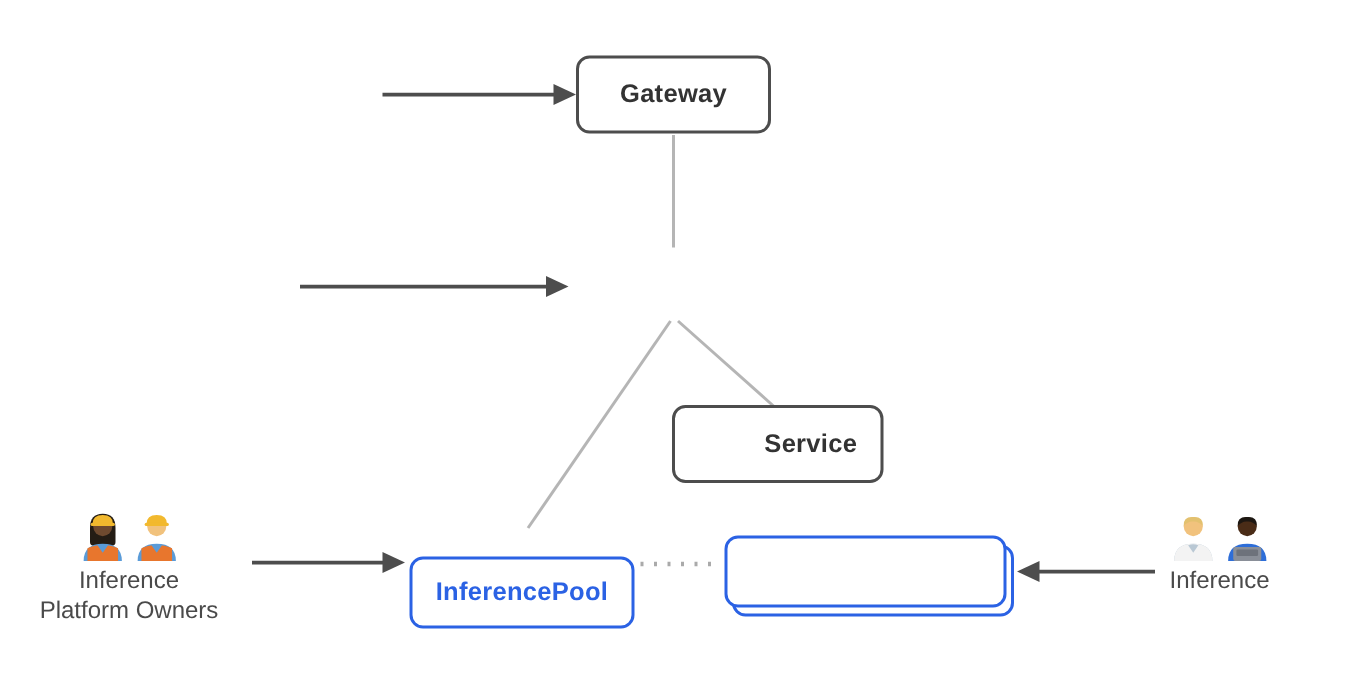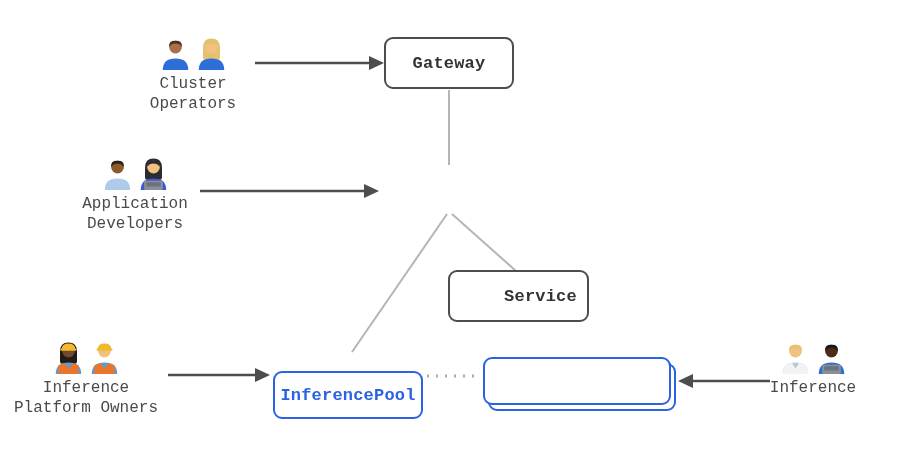--- a/index.html
+++ b/index.html
@@ -9,21 +9,21 @@
     --blue:#2b62e4;
     --connector:#b5b5b5;
     --arrow:#4d4d4d;
     --dotted:#aaaaaa;
     --label-text:#4a4a4a;
   }
   html,body{margin:0;padding:0;background:#fff;}
   .canvas{
     position:relative;width:902px;height:457px;overflow:hidden;
     background:var(--background);
-    font-family:Liberation Mono, monospace;
+    font-family:Liberation Sans, sans-serif;
   }
   svg.wires{position:absolute;left:0;top:0;width:902px;height:457px;}
   .wire{stroke:var(--connector);stroke-width:2;fill:none;}
   .wire.dotted{stroke:var(--dotted);stroke-width:3;stroke-dasharray:2 7;}
   .arrow-line{stroke:var(--arrow);stroke-width:2.5;}
   .arrow-head{fill:var(--arrow);stroke:none;}
   .node{
     position:absolute;background:#fff;
     border:2px solid var(--node-border);border-radius:9px;
     display:flex;align-items:center;justify-content:center;
@@ -93,61 +93,21 @@
   <div class="node" id="n-service">
     <span>Service</span>
   </div>
   <div class="node blue" id="n-pool">
     <span>InferencePool</span>
   </div>
 
   <div class="stack" id="stack-l2"></div>
   <div class="stack" id="stack-l1"></div>
 
-  <div class="persona" id="p-cluster">
-    <div class="icons">
-        <svg viewBox="0 0 36 40">
-          <circle cx="18" cy="13" r="7.5" fill="#a9714b"></circle>
-          <path d="M10.5 12.5 Q10 5 18 5.5 Q26 5 25.5 12.5 Q22 8.5 18 9 Q14 8.5 10.5 12.5 Z" fill="#4e3420"></path>
-          <path d="M3 40 Q3 26.5 18 26.5 Q33 26.5 33 40 Z" fill="#2e6ed8"></path>
-        </svg>
-        <svg viewBox="0 0 36 40">
-          <path d="M8 14 Q8 3 18 3 Q28 3 28 14 L28 25 Q28 28 25 28 L11 28 Q8 28 8 25 Z" fill="#e3c16f"></path>
-          <circle cx="18" cy="13" r="7.5" fill="#f1c27d"></circle>
-          <path d="M10.5 12.5 Q10 5 18 5.5 Q26 5 25.5 12.5 Q22 8.5 18 9 Q14 8.5 10.5 12.5 Z" fill="#e3c16f"></path>
-          <path d="M3 40 Q3 26.5 18 26.5 Q33 26.5 33 40 Z" fill="#2e6ed8"></path>
-        </svg>
-      </div>
-    <div class="plabel">
-      <span>Cluster</span>
-      <span>Operators</span>
-    </div>
-  </div>
 
-  <div class="persona" id="p-appdev">
-    <div class="icons">
-        <svg viewBox="0 0 36 40">
-          <circle cx="18" cy="13" r="7.5" fill="#8d5a2b"></circle>
-          <path d="M10.5 12.5 Q10 5 18 5.5 Q26 5 25.5 12.5 Q22 8.5 18 9 Q14 8.5 10.5 12.5 Z" fill="#2b2118"></path>
-          <path d="M3 40 Q3 26.5 18 26.5 Q33 26.5 33 40 Z" fill="#aecbeb"></path>
-        </svg>
-        <svg viewBox="0 0 36 40">
-          <path d="M8 14 Q8 3 18 3 Q28 3 28 14 L28 25 Q28 28 25 28 L11 28 Q8 28 8 25 Z" fill="#2b2b33"></path>
-          <circle cx="18" cy="13" r="7.5" fill="#f1c27d"></circle>
-          <path d="M10.5 12.5 Q10 5 18 5.5 Q26 5 25.5 12.5 Q22 8.5 18 9 Q14 8.5 10.5 12.5 Z" fill="#2b2b33"></path>
-          <path d="M3 40 Q3 26.5 18 26.5 Q33 26.5 33 40 Z" fill="#3b5bd6"></path>
-          <rect x="7" y="29" width="22" height="11" rx="1.6" fill="#8a8f98"></rect>
-          <rect x="9.5" y="31" width="17" height="5" rx="1" fill="#6d727b"></rect>
-        </svg>
-      </div>
-    <div class="plabel">
-      <span>Application</span>
-      <span>Developers</span>
-    </div>
-  </div>
 
   <div class="persona" id="p-platform">
     <div class="icons">
         <svg viewBox="0 0 36 40">
           <path d="M8 14 Q8 3 18 3 Q28 3 28 14 L28 25 Q28 28 25 28 L11 28 Q8 28 8 25 Z" fill="#241c14"></path>
           <circle cx="18" cy="13" r="7.5" fill="#6f4a2f"></circle>
           <path d="M10 11 Q10 4 18 4 Q26 4 26 11 Z" fill="#f2b92e"></path>
           <rect x="8.5" y="10" width="19" height="2.6" rx="1.3" fill="#f2b92e"></rect>
           <path d="M3 40 Q3 26.5 18 26.5 Q33 26.5 33 40 Z" fill="#5a9bd8"></path>
           <path d="M6 40 L6 30 Q12 27.4 14 27.8 L18 33.5 L22 27.8 Q24 27.4 30 30 L30 40 Z" fill="#e8762d"></path>

